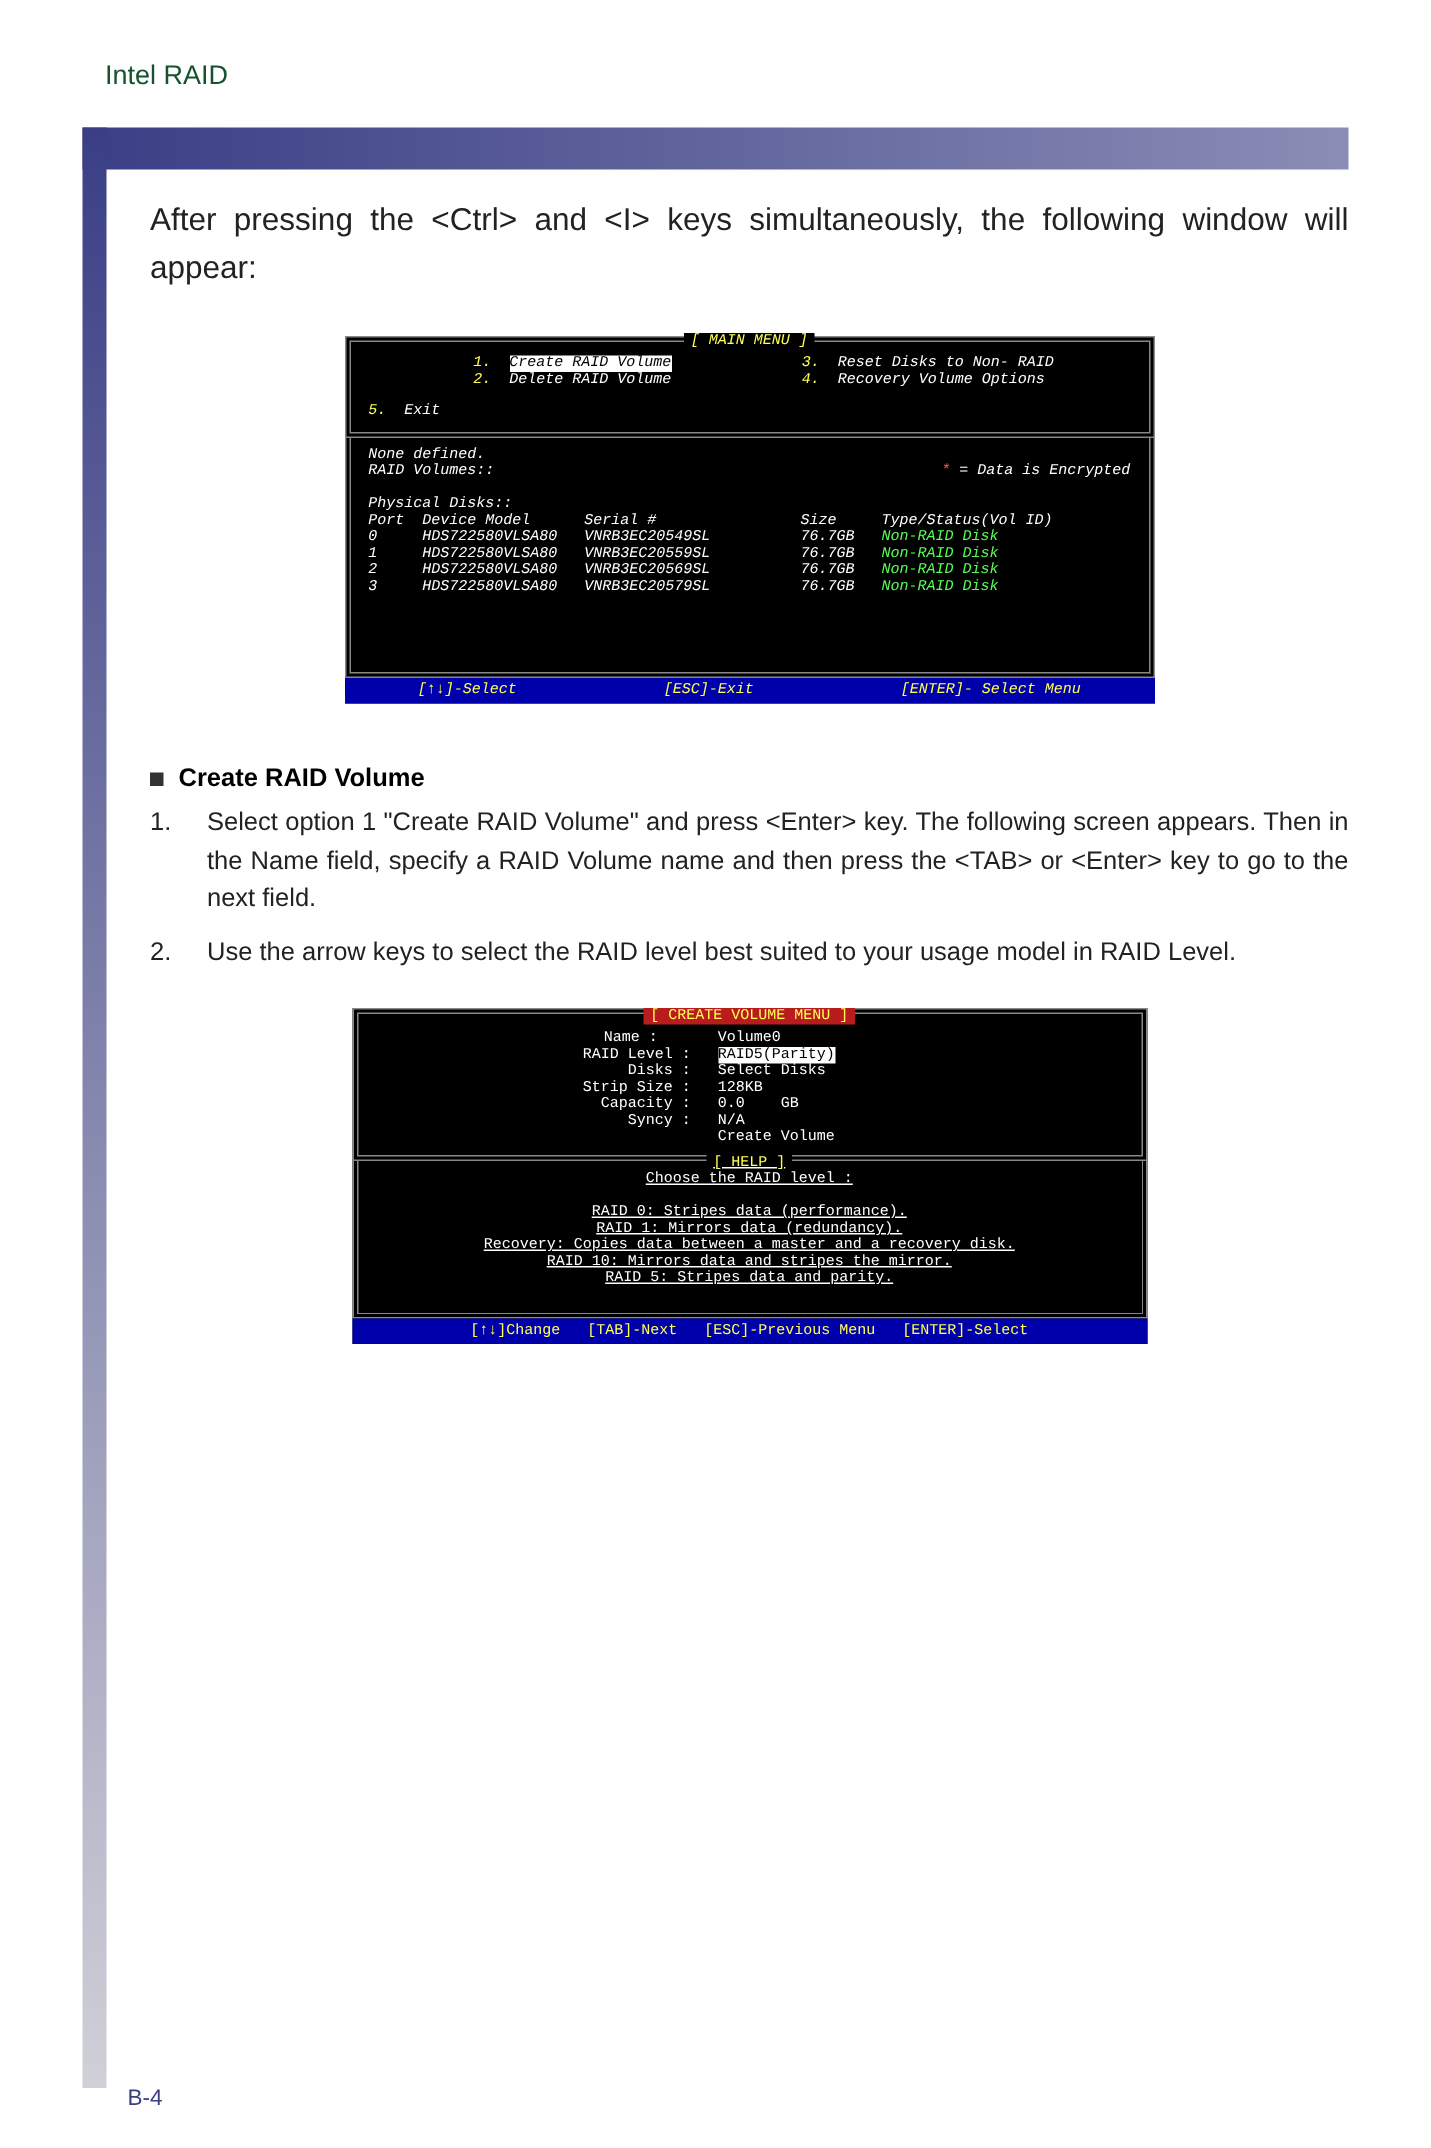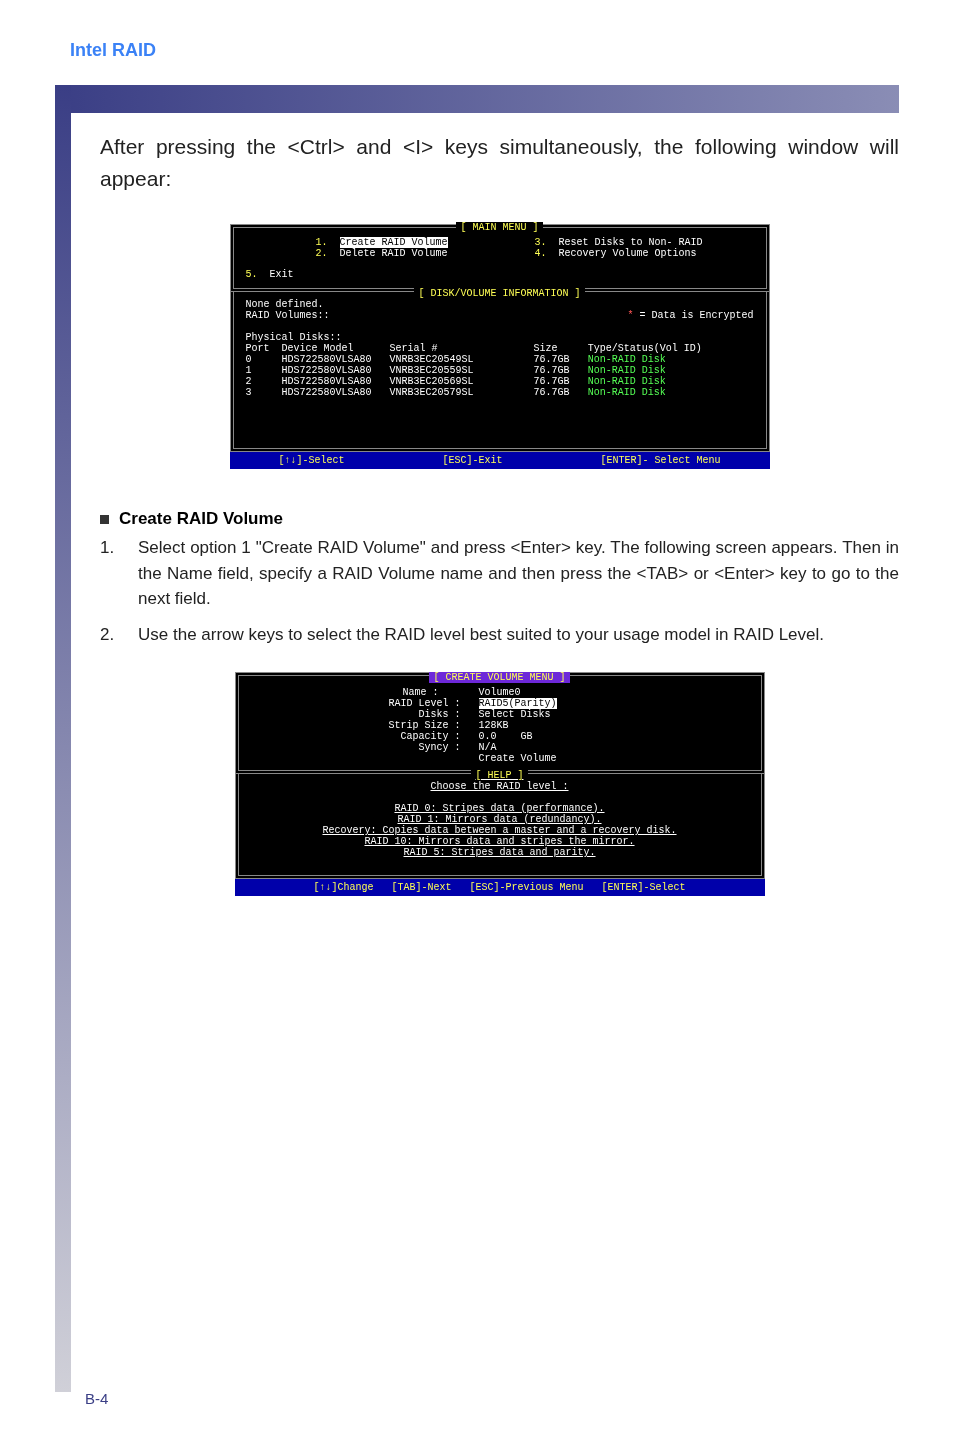--- a/index.html
+++ b/index.html
@@ -21,23 +21,23 @@
   height: 28px;
   background: linear-gradient(to right, #3a3e85, #8a8db5);
 }
 .vertical-bar {
   position: absolute;
   left: 55px; top: 85px; bottom: 40px;
   width: 16px;
   background: linear-gradient(to bottom, #3a3e85, #d0d0d8);
 }
 .header-title {
-  font-weight: bold;
+  font-weight: normal;
   font-size: 18px;
-  color: #3b82f6;
+  color: #14532d;
 }
 .content {
   position: relative;
   margin-left: 30px;
   padding-top: 70px;
 }
 .para {
   font-size: 21px;
   color: #222;
   line-height: 1.5;
@@ -45,20 +45,21 @@
   margin-bottom: 30px;
 }
 .screenshot {
   margin: 0 auto 40px auto;
   width: 540px;
   background: #000;
   color: #fff;
   font-family: "Courier New", monospace;
   font-size: 10px;
   position: relative;
+  font-style: italic;
 }
 .menu-block { padding: 6px 12px; border: 4px double #888;}
 .menu-row { display: flex; }
 .menu-col { flex: 1; }
 .yellow { color: #ffff55; }
 .green { color: #55ff55; }
 .red { color: #ff5555; }
 .hl { background:#fff; color:#000; }
 .footer-bar { background:#00a; color:#fff; padding:3px 0; display:flex; justify-content:space-around; font-size:10px;}
 .footer-bar span { color:#ffff55; }
@@ -126,21 +127,20 @@
           <div class="menu-col">
             <span class="yellow">3.</span>&nbsp;&nbsp;<span>Reset Disks to Non- RAID</span><br>
             <span class="yellow">4.</span>&nbsp;&nbsp;<span>Recovery Volume Options</span>
           </div>
         </div>
         <div style="margin-top:10px;">
           <span class="yellow">5.</span>&nbsp;&nbsp;<span>Exit</span>
         </div>
       </div>
       <div class="menu-block" style="border-top:none;min-height:160px;">
-        <div style="text-align:center;margin-top:-10px;"><span class="yellow" style="background:#000;padding:0 4px;">[ DISK/VOLUME INFORMATION ]</span></div>
         <div>None defined.</div>
         <div style="display:flex;justify-content:space-between;">
           <span>RAID Volumes::</span>
           <span><span class="red">*</span><span> = Data is Encrypted</span></span>
         </div>
         <br>
         <div>Physical Disks::</div>
         <div class="disk-row"><span>Port</span>  <span>Device Model</span>      <span>Serial #</span>                <span>Size</span>     <span>Type/Status(Vol ID)</span></div>
         <div class="disk-row"><span>0</span>     <span>HDS722580VLSA80</span>   <span>VNRB3EC20549SL</span>          <span>76.7GB</span>   <span class="green">Non-RAID Disk</span></div>
         <div class="disk-row"><span>1</span>     <span>HDS722580VLSA80</span>   <span>VNRB3EC20559SL</span>          <span>76.7GB</span>   <span class="green">Non-RAID Disk</span></div>
@@ -163,21 +163,21 @@
       <div class="txt">Select option 1 "Create RAID Volume" and press &lt;Enter&gt; key. The following screen appears. Then in the Name field, specify a RAID Volume name and then press the &lt;TAB&gt; or &lt;Enter&gt; key to go to the next field.</div>
     </div>
 
     <div class="numbered" style="margin-top:10px;">
       <div class="num">2.</div>
       <div class="txt">Use the arrow keys to select the RAID level best suited to your usage model in RAID Level.</div>
     </div>
 
     <div class="screenshot2">
       <div class="menu-block" style="padding:6px 12px;">
-        <div style="text-align:center;margin-top:-10px;"><span class="yellow" style="background:#6d28d9;padding:0 4px;">[ CREATE VOLUME MENU ]</span></div>
+        <div style="text-align:center;margin-top:-10px;"><span class="yellow" style="background:#b91c1c;padding:0 4px;">[ CREATE VOLUME MENU ]</span></div>
         <div style="margin-left:130px;margin-top:4px;">
           <div class="disk-row"><span style="display:inline-block;width:80px;text-align:center;">Name :</span>   <span>Volume0</span></div>
           <div class="disk-row"><span style="display:inline-block;width:80px;text-align:right;">RAID Level :</span>   <span class="hl">RAID5(Parity)</span></div>
           <div class="disk-row"><span style="display:inline-block;width:80px;text-align:right;">Disks :</span>   <span>Select Disks</span></div>
           <div class="disk-row"><span style="display:inline-block;width:80px;text-align:right;">Strip Size :</span>   <span>128KB</span></div>
           <div class="disk-row"><span style="display:inline-block;width:80px;text-align:right;">Capacity :</span>   <span>0.0    GB</span></div>
           <div class="disk-row"><span style="display:inline-block;width:80px;text-align:right;">Syncy :</span>   <span>N/A</span></div>
           <div class="disk-row"><span style="display:inline-block;width:80px;"></span>   <span>Create Volume</span></div>
         </div>
       </div>

